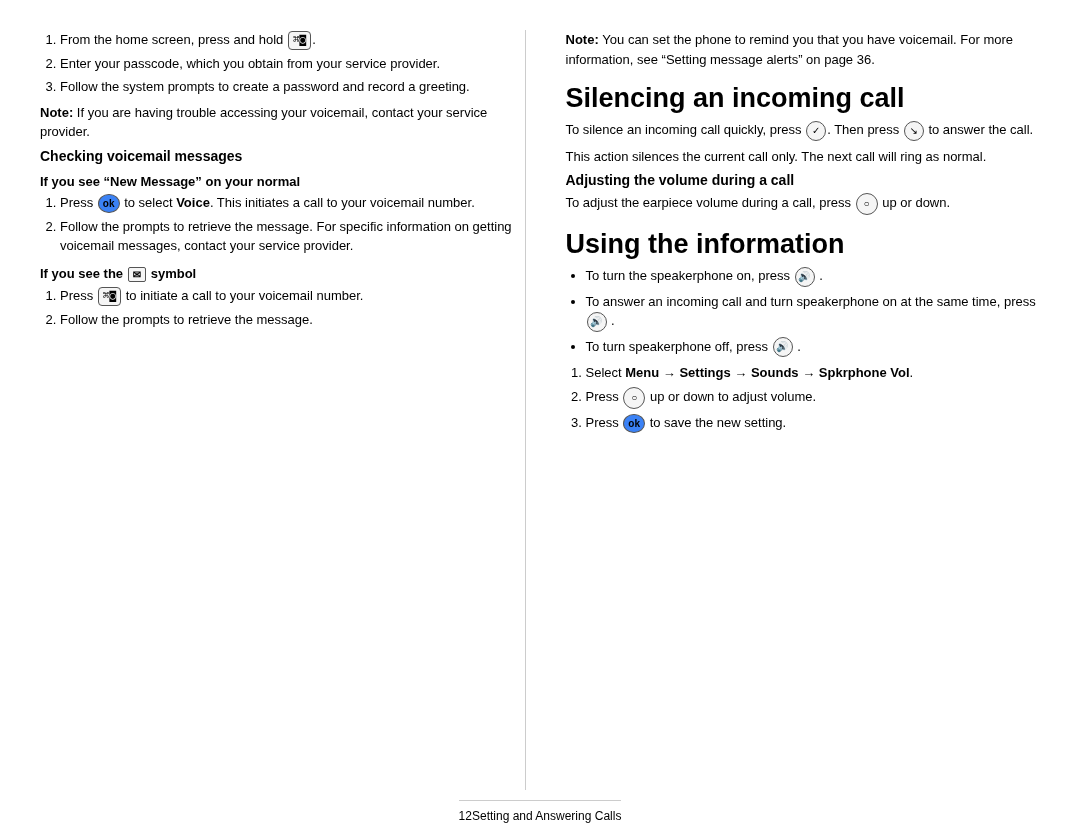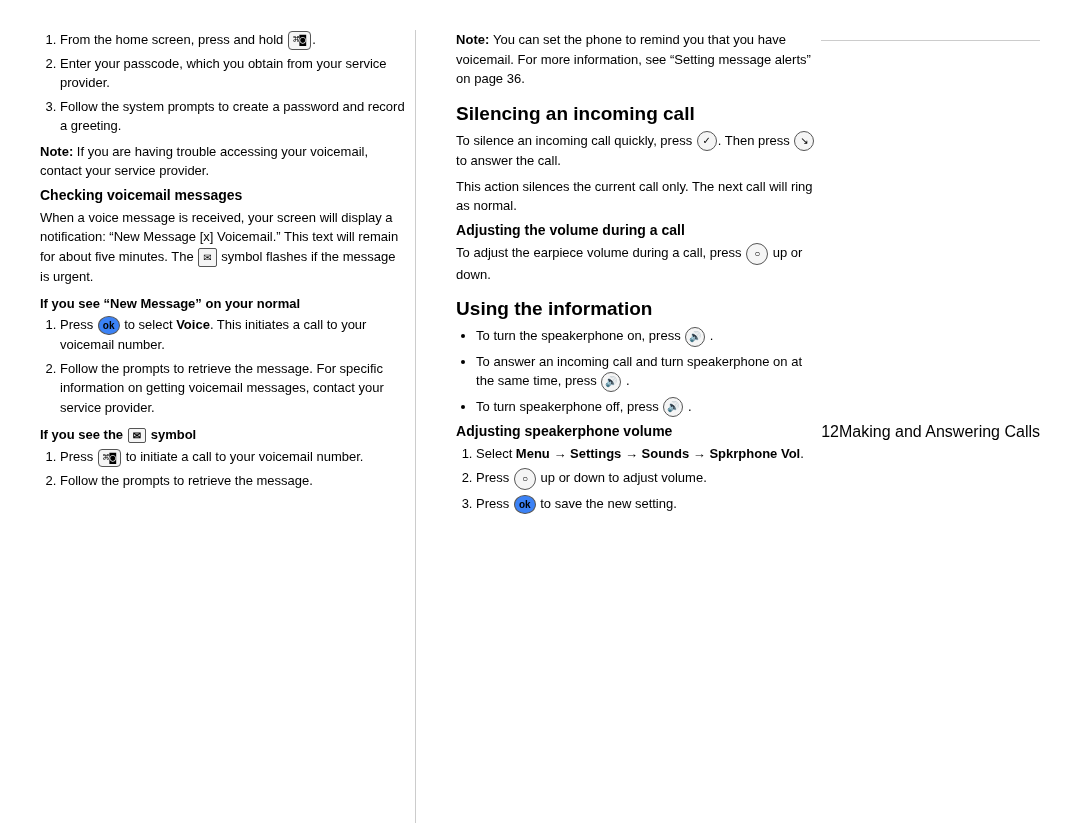--- a/index.html
+++ b/index.html
@@ -8,23 +8,24 @@
       font-family: Arial, Helvetica, sans-serif;
       font-size: 13px;
       color: #000;
       width: 1080px;
       height: 839px;
       overflow: hidden;
       position: relative;
     }
     .page {
       display: flex;
-      flex-direction: row;
+      flex-direction: column;
       height: 100%;
-      padding: 30px 40px 16px 40px;
+      padding: 30px 40px 8px 40px;
+      align-items: center;
     }
     .content-area {
       display: flex;
       flex: 1;
       gap: 30px;
     }
     .left-col {
       flex: 1;
       padding-right: 10px;
       border-right: 1px solid #ccc;
@@ -32,25 +33,25 @@
     .right-col {
       flex: 1;
       padding-left: 10px;
     }
     .footer {
       border-top: 1px solid #ccc;
       display: flex;
       justify-content: space-between;
       align-items: center;
       padding: 8px 0;
-      font-size: 16px;
+      font-size: 12px;
       margin-top: 10px;
     }
     h2 {
-      font-size: 19px;
+      font-size: 27px;
       font-weight: bold;
       margin-bottom: 6px;
       margin-top: 14px;
     }
     h3 {
       font-size: 14px;
       font-weight: bold;
       margin-bottom: 5px;
     }
     h4 {
@@ -176,23 +177,20 @@
         </li>
         <li>Enter your passcode, which you obtain from your service provider.</li>
         <li>Follow the system prompts to create a password and record a greeting.</li>
       </ol>
 
       <p>
         <span class="note-bold">Note:</span>&nbsp;<span>If you are having trouble accessing your voicemail, contact your service provider.</span>
       </p>
 
       <h3>Checking voicemail messages</h3>
-      <p>
-        When a voice message is received, your screen will display a notification: “New Message [x] Voicemail.” This text will remain for about five minutes. The <span class="icon-msg">✉</span> symbol flashes if the message is urgent.
-      </p>
 
       <h4>If you see “New Message” on your normal</h4>
       <ol>
         <li>
           Press <span class="icon-ok">ok</span> to select <span class="bold">Voice</span>. This initiates a call to your voicemail number.
         </li>
         <li>
           Follow the prompts to retrieve the message. For specific information on getting voicemail messages, contact your service provider.
         </li>
       </ol>
@@ -232,32 +230,31 @@
           To turn the speakerphone on, press <span class="icon-speaker">🔊</span> .
         </li>
         <li>
           To answer an incoming call and turn speakerphone on at the same time, press <span class="icon-speaker">🔊</span> .
         </li>
         <li>
           To turn speakerphone off, press <span class="icon-speaker">🔊</span> .
         </li>
       </ul>
 
-      <h3>Adjusting speakerphone volume</h3>
       <ol>
         <li>
           Select <span class="bold">Menu → Settings → Sounds → Spkrphone Vol</span>.
         </li>
         <li>
           Press <span class="icon-vol">○</span> up or down to adjust volume.
         </li>
         <li>
           Press <span class="icon-ok">ok</span> to save the new setting.
         </li>
       </ol>
     </div>
   </div>
 
   <div class="footer">
     <span>12</span>
-    <span>Making and Answering Calls</span>
+    <span>Setting and Answering Calls</span>
   </div>
 </div>
 
 </body></html>

